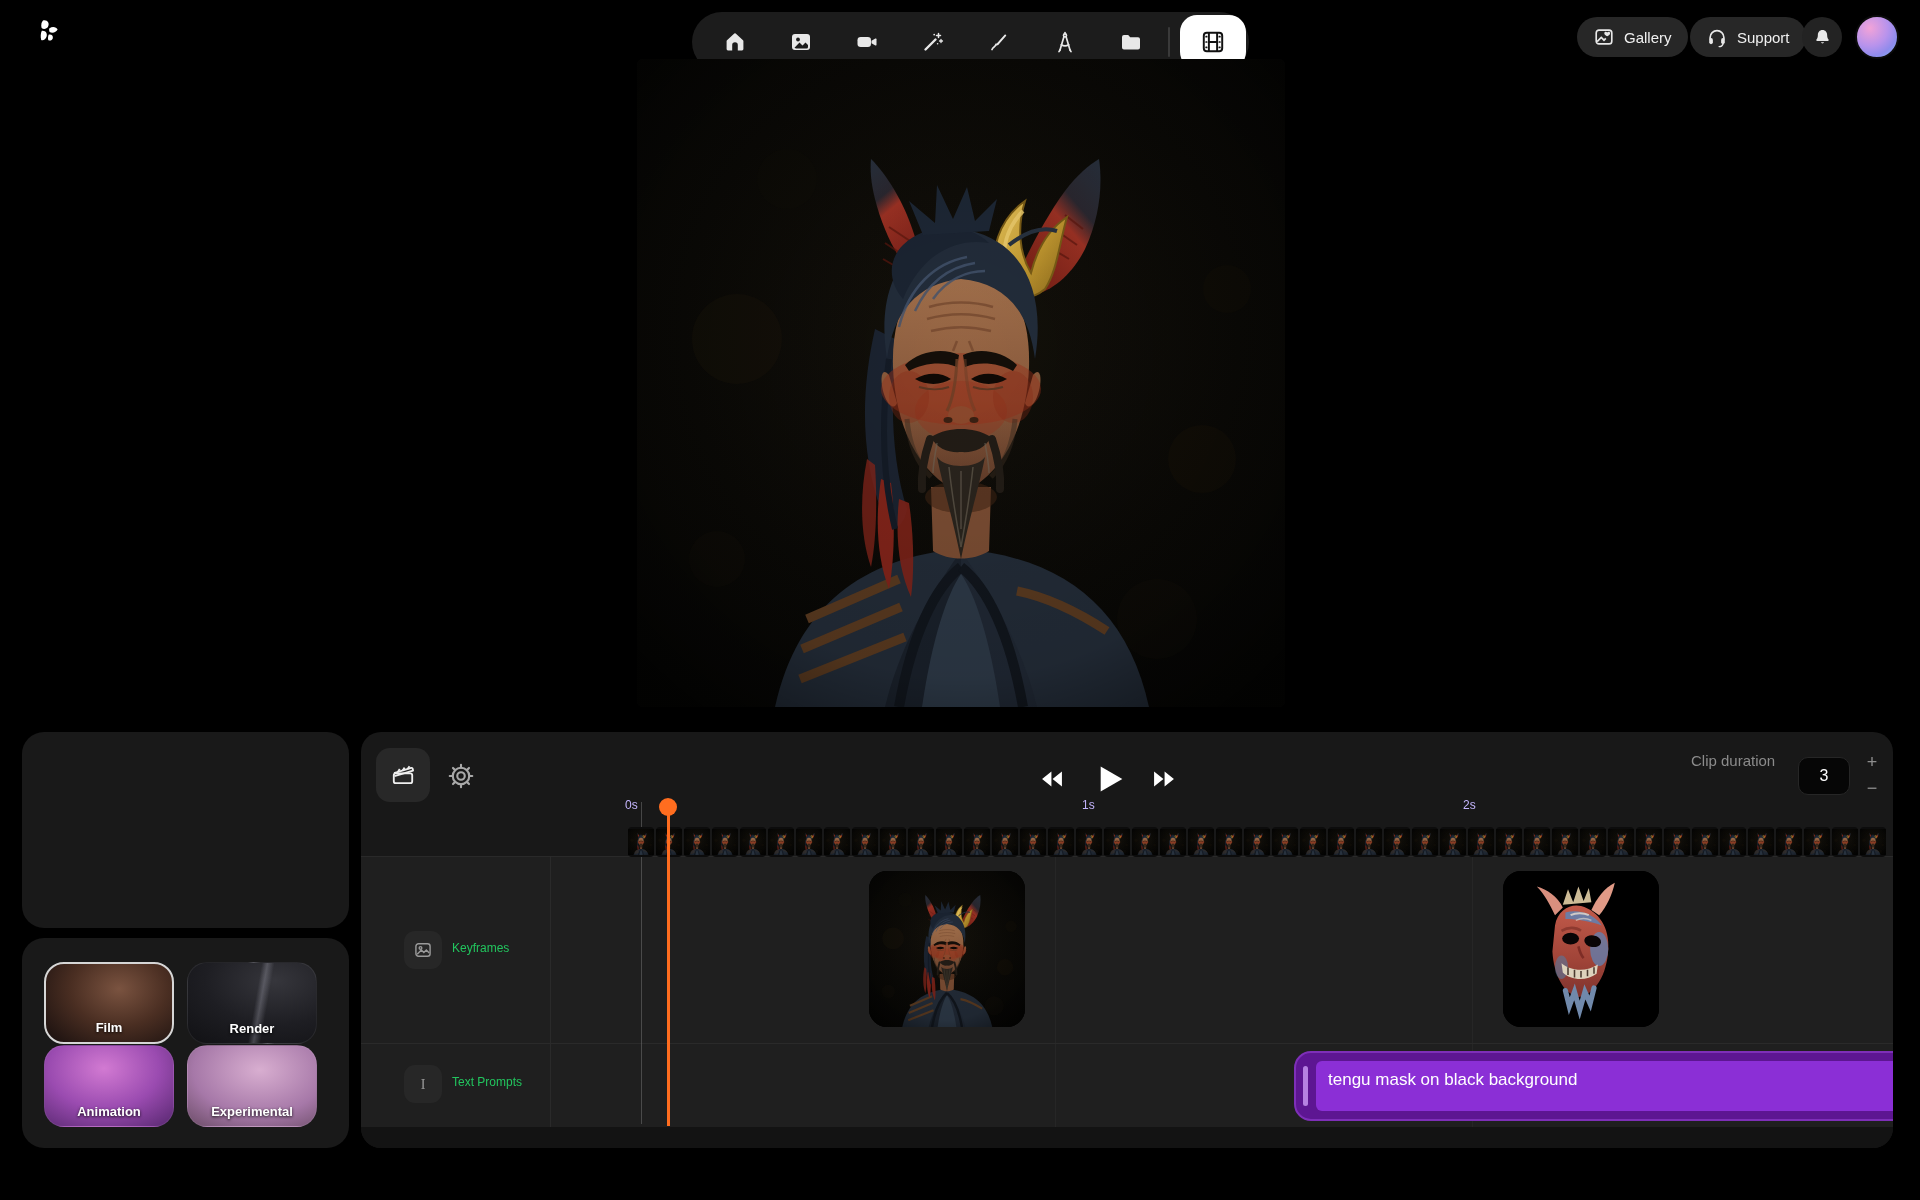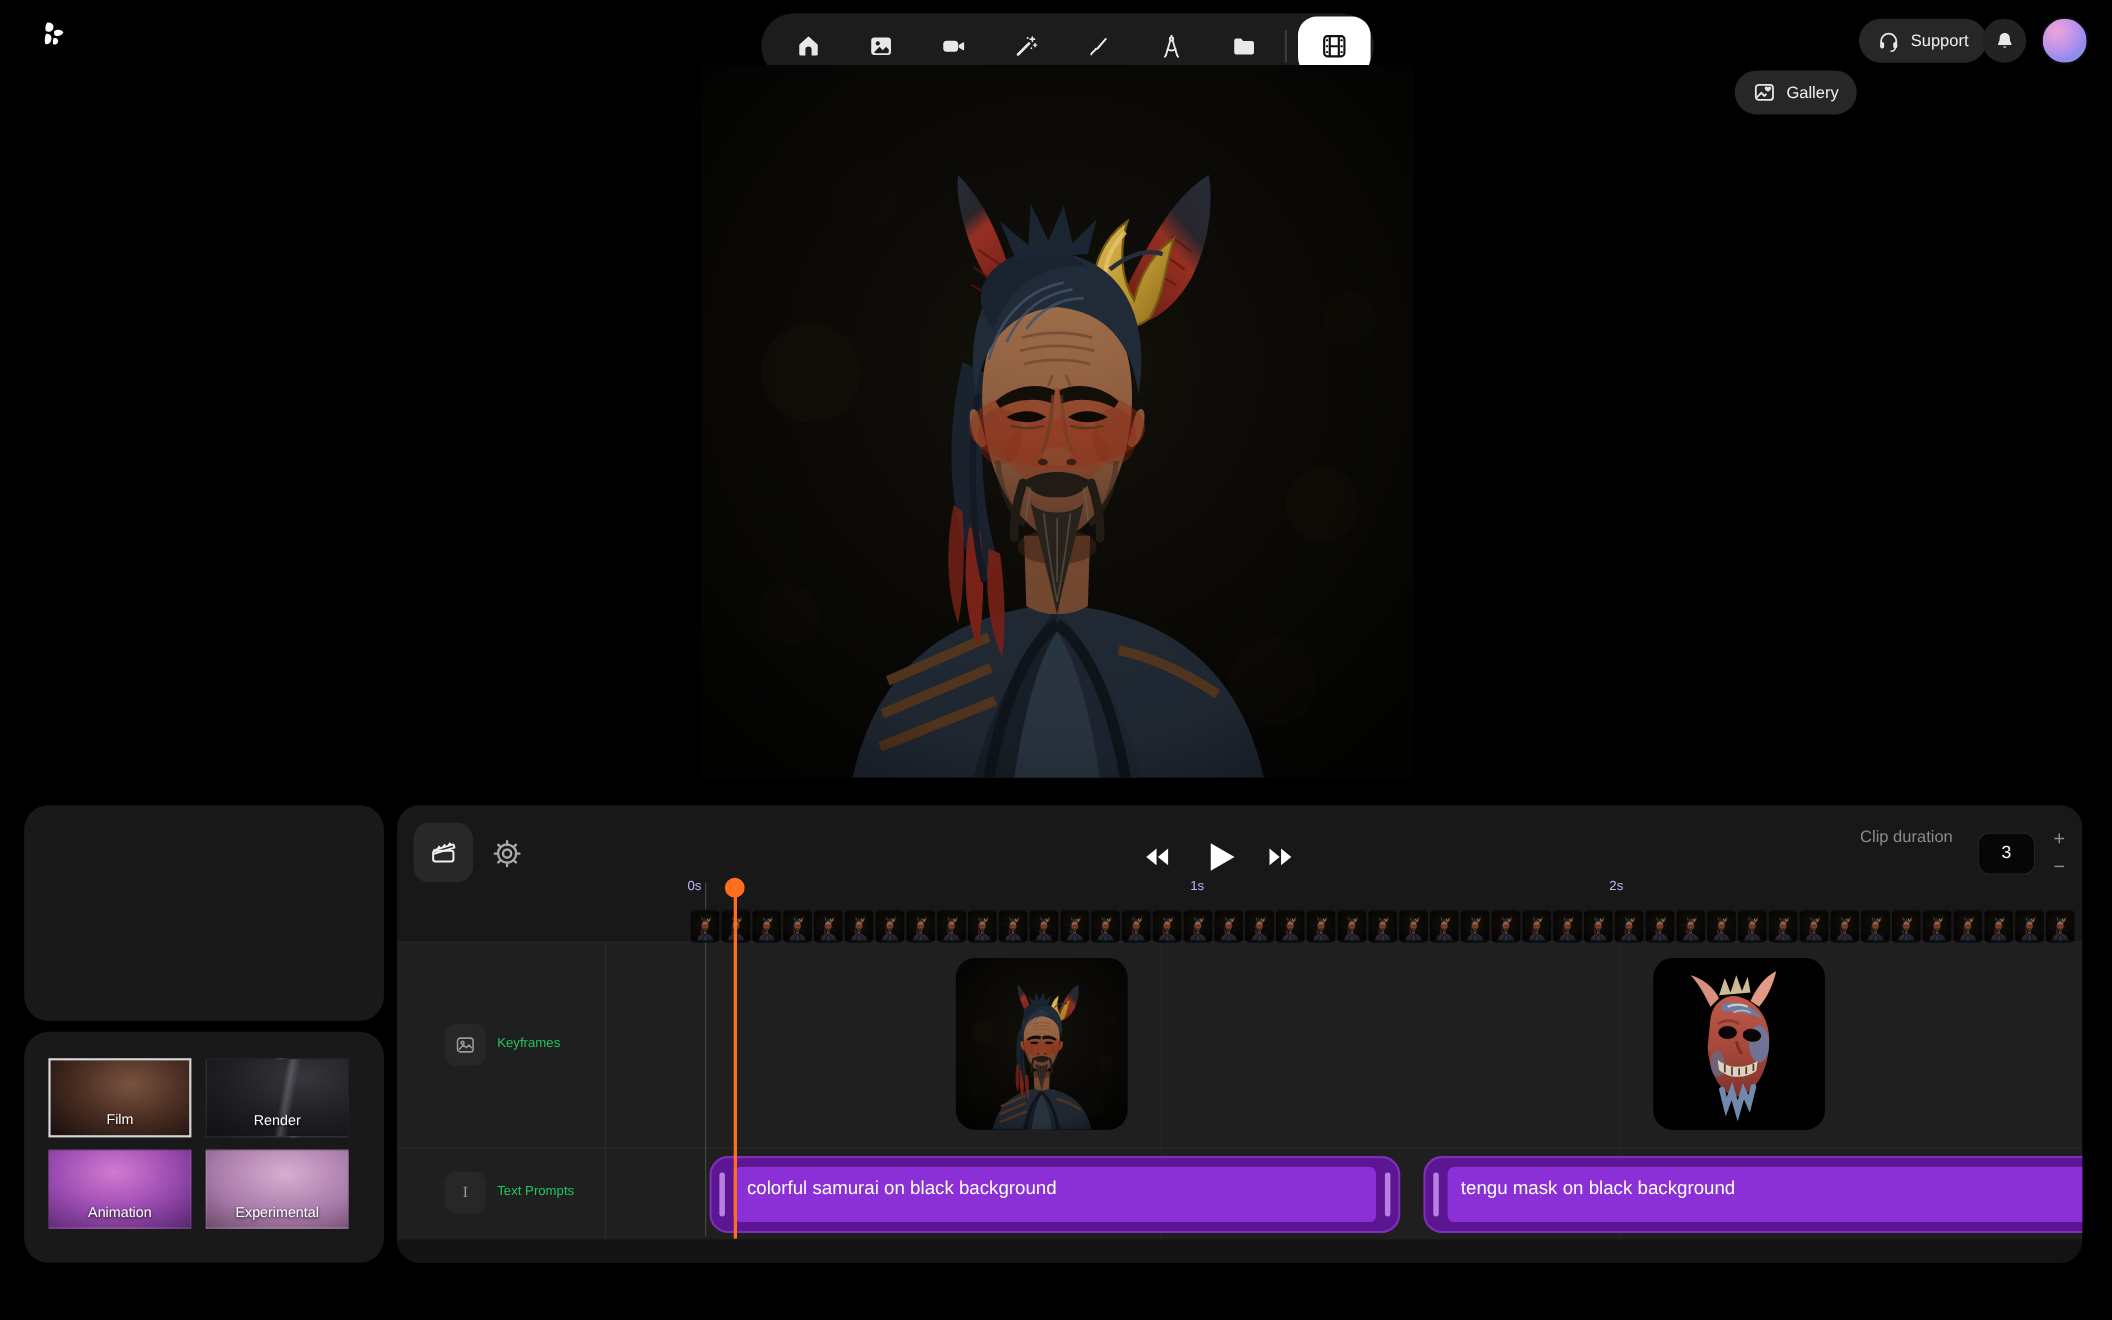--- a/index.html
+++ b/index.html
@@ -45,22 +45,22 @@
 
   
   .preview { left:637px; top:59px; width:648px; height:648px; border-radius:6px; overflow:hidden; background:#050505; }
 
   
   .panel { background:#191919; border-radius:22px; }
   #panel-actions { left:22px; top:732px; width:327px; height:196px; }
 
   #panel-presets { left:22px; top:938px; width:327px; height:210px; }
   .preset-tile {
-    position:absolute; width:130px; height:72px; border-radius:0; overflow:hidden;
-    cursor:pointer; border:1px solid rgba(255,255,255,0.07);
+    position:absolute; width:130px; height:82px; border-radius:20px; overflow:hidden;
+    cursor:pointer; border:1px solid rgba(255,255,255,0.07);font-weight:bold;
   }
   .preset-tile.selected { border:2px solid #d6d6d6; }
   .preset-tile .tile-label {
     position:absolute; left:0; right:0; bottom:7px; text-align:center;
     font-size:13px; color:#fff; text-shadow:0 1px 3px rgba(0,0,0,.9);
   }
   .preset-0 { left:22px; top:24px;
     background:radial-gradient(120% 150% at 58% 32%, #7a5340 0%, #4a2e22 32%, #1d1210 62%, #0a0606 100%); }
   .preset-1 { left:165px; top:24px;
     background:linear-gradient(100deg, rgba(190,190,205,0) 52%, rgba(190,190,205,.28) 56%, rgba(190,190,205,0) 61%),
@@ -363,21 +363,21 @@
           <rect x="4.9" y="11.2" width="2" height="1.6" rx="0.5"></rect>
           <rect x="4.9" y="16.2" width="2" height="1.6" rx="0.5"></rect>
         <rect x="17.1" y="6.2" width="2" height="1.6" rx="0.5"></rect>
           <rect x="17.1" y="11.2" width="2" height="1.6" rx="0.5"></rect>
           <rect x="17.1" y="16.2" width="2" height="1.6" rx="0.5"></rect>
       </g>
     </svg>
   </div>
 </div>
 
-<div class="abs pill-btn" style="left:1577px;margin-top:47px;">
+<div class="abs pill-btn" style="left:1577px;">
   <svg width="22" height="22" viewBox="0 0 24 24">
     <rect x="3.5" y="4.5" width="17" height="15" rx="3" stroke="#e8e8e8" stroke-width="1.8" fill="none"></rect>
     <path d="M15.5 7.2 c.9 -1.6 3.2 -1 3.2 .7 0 1.3 -1.7 2.6 -3.2 3.4 c-1.5 -.8 -3.2 -2.1 -3.2 -3.4 0 -1.7 2.3 -2.3 3.2 -.7 Z" fill="#e8e8e8"></path>
     <path d="M4.5 17 L9 12.5 L12 15.5 L14 13.5" stroke="#e8e8e8" stroke-width="1.8" fill="none"></path>
   </svg>
   <span>Gallery</span>
 </div>
 
 <div class="abs pill-btn" style="left:1690px;">
   <svg width="22" height="22" viewBox="0 0 24 24">
@@ -732,27 +732,20 @@
     <svg viewBox="0 0 648 648">
         <use href="#hero-art"></use>
       </svg>
   </div>
   <div class="abs kf-thumb" id="kf-thumb-2">
     <svg viewBox="0 0 120 120">
         <use href="#tengu-art"></use>
       </svg>
   </div>
 
-  <div class="abs clip" id="clip-1">
-    <div class="clip-handle handle-l"></div>
-    <div class="clip-inner">
-      <span class="clip-text">colorful samurai on black background</span>
-    </div>
-    <div class="clip-handle handle-r"></div>
-  </div>
   <div class="abs clip" id="clip-2">
     <div class="clip-handle handle-l"></div>
     <div class="clip-inner">
       <span class="clip-text">tengu mask on black background</span>
     </div>
     <div class="clip-handle handle-r"></div>
   </div>
 
   <div class="abs zero-line"></div>
   <div class="abs playhead-line"></div>

